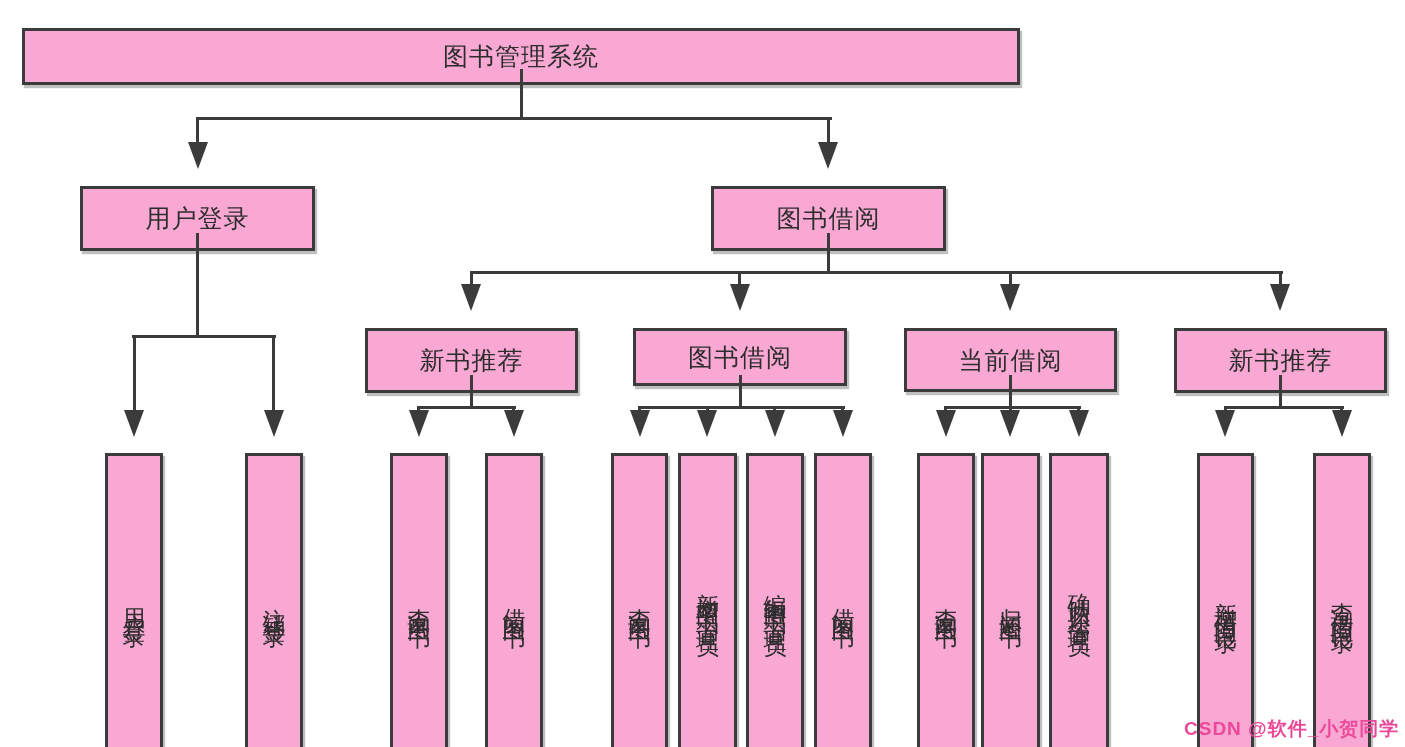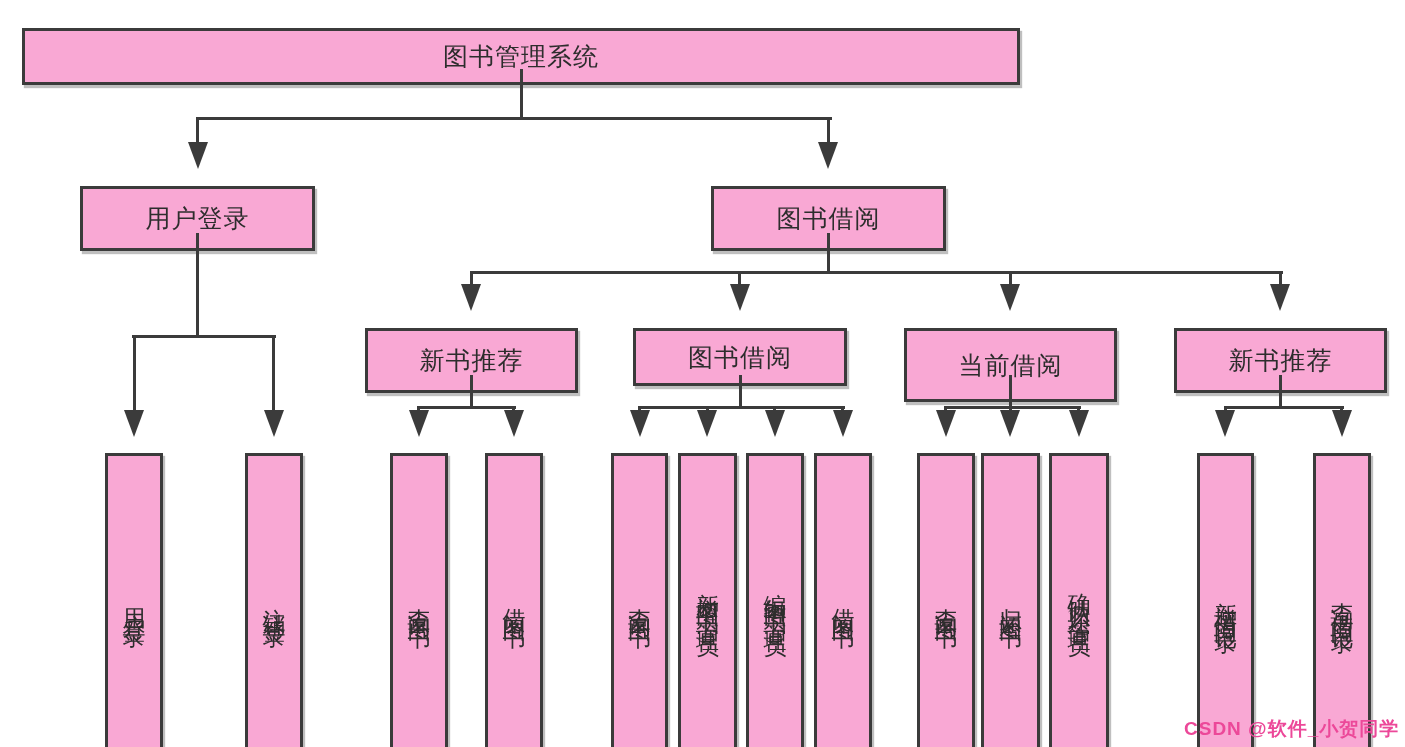--- a/index.html
+++ b/index.html
@@ -100,21 +100,21 @@
   <div class="arrowhead" style="left:1000px; top:284px;"></div>
   <div class="edge" style="left:1279px; top:271px; width:3px; height:14px;"></div>
   <div class="arrowhead" style="left:1270px; top:284px;"></div>
 
   <div class="node" style="left:365px; top:312px; width:213px; height:65px;">
     <span class="h-label">新书推荐</span>
   </div>
   <div class="node" style="left:633px; top:312px; width:214px; height:58px;text-align:center;">
     <span class="h-label">图书借阅</span>
   </div>
-  <div class="node" style="left:904px; top:312px; width:213px; height:74px;text-align:center;">
+  <div class="node" style="left:904px; top:312px; width:213px; height:64px;text-align:center;">
     <span class="h-label">当前借阅</span>
   </div>
   <div class="node" style="left:1174px; top:312px; width:213px; height:65px;">
     <span class="h-label">新书推荐</span>
   </div>
 
   <div class="edge" style="left:470px; top:375px; width:3px; height:33px;"></div>
   <div class="edge" style="left:417px; top:406px; width:99px; height:3px;"></div>
   <div class="edge" style="left:417px; top:406px; width:3px; height:8px;"></div>
   <div class="arrowhead" style="left:409px; top:410px;"></div>

